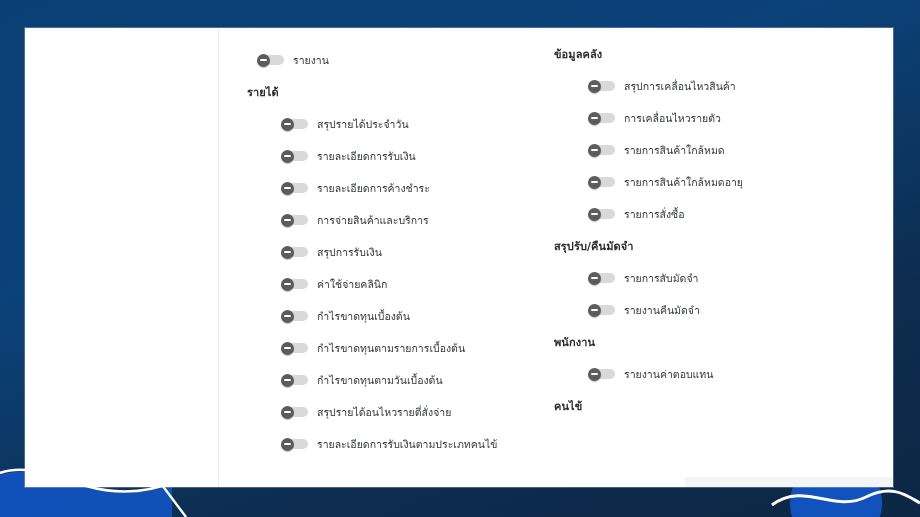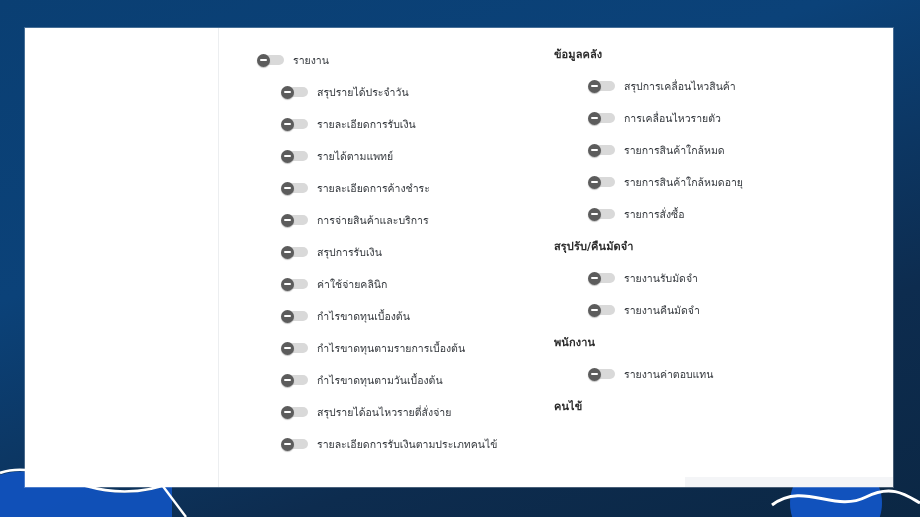--- a/index.html
+++ b/index.html
@@ -192,44 +192,38 @@
         <div class="col col-left">
 
           <div class="opt-row noindent">
             <span class="switch">
               <span class="track"></span>
               <span class="knob"></span>
             </span>
             <span class="opt-label">รายงาน</span>
           </div>
 
+          <h3 class="section-title">รายได้</h3>
 
           <div class="opt-row">
             <span class="switch">
               <span class="track"></span>
               <span class="knob"></span>
             </span>
             <span class="opt-label">สรุปรายได้ประจำวัน</span>
           </div>
 
           <div class="opt-row">
             <span class="switch">
               <span class="track"></span>
               <span class="knob"></span>
             </span>
             <span class="opt-label">รายละเอียดการรับเงิน</span>
           </div>
 
-          <div class="opt-row">
-            <span class="switch">
-              <span class="track"></span>
-              <span class="knob"></span>
-            </span>
-            <span class="opt-label">รายได้ตามแพทย์</span>
-          </div>
 
           <div class="opt-row">
             <span class="switch">
               <span class="track"></span>
               <span class="knob"></span>
             </span>
             <span class="opt-label">รายละเอียดการค้างชำระ</span>
           </div>
 
           <div class="opt-row">
@@ -344,21 +338,21 @@
           </div>
 
 
           <h3 class="section-title">สรุปรับ/คืนมัดจำ</h3>
 
           <div class="opt-row">
             <span class="switch">
               <span class="track"></span>
               <span class="knob"></span>
             </span>
-            <span class="opt-label">รายงานรับมัดจำ</span>
+            <span class="opt-label">รายการสับมัดจำ</span>
           </div>
 
           <div class="opt-row">
             <span class="switch">
               <span class="track"></span>
               <span class="knob"></span>
             </span>
             <span class="opt-label">รายงานคืนมัดจำ</span>
           </div>
 

